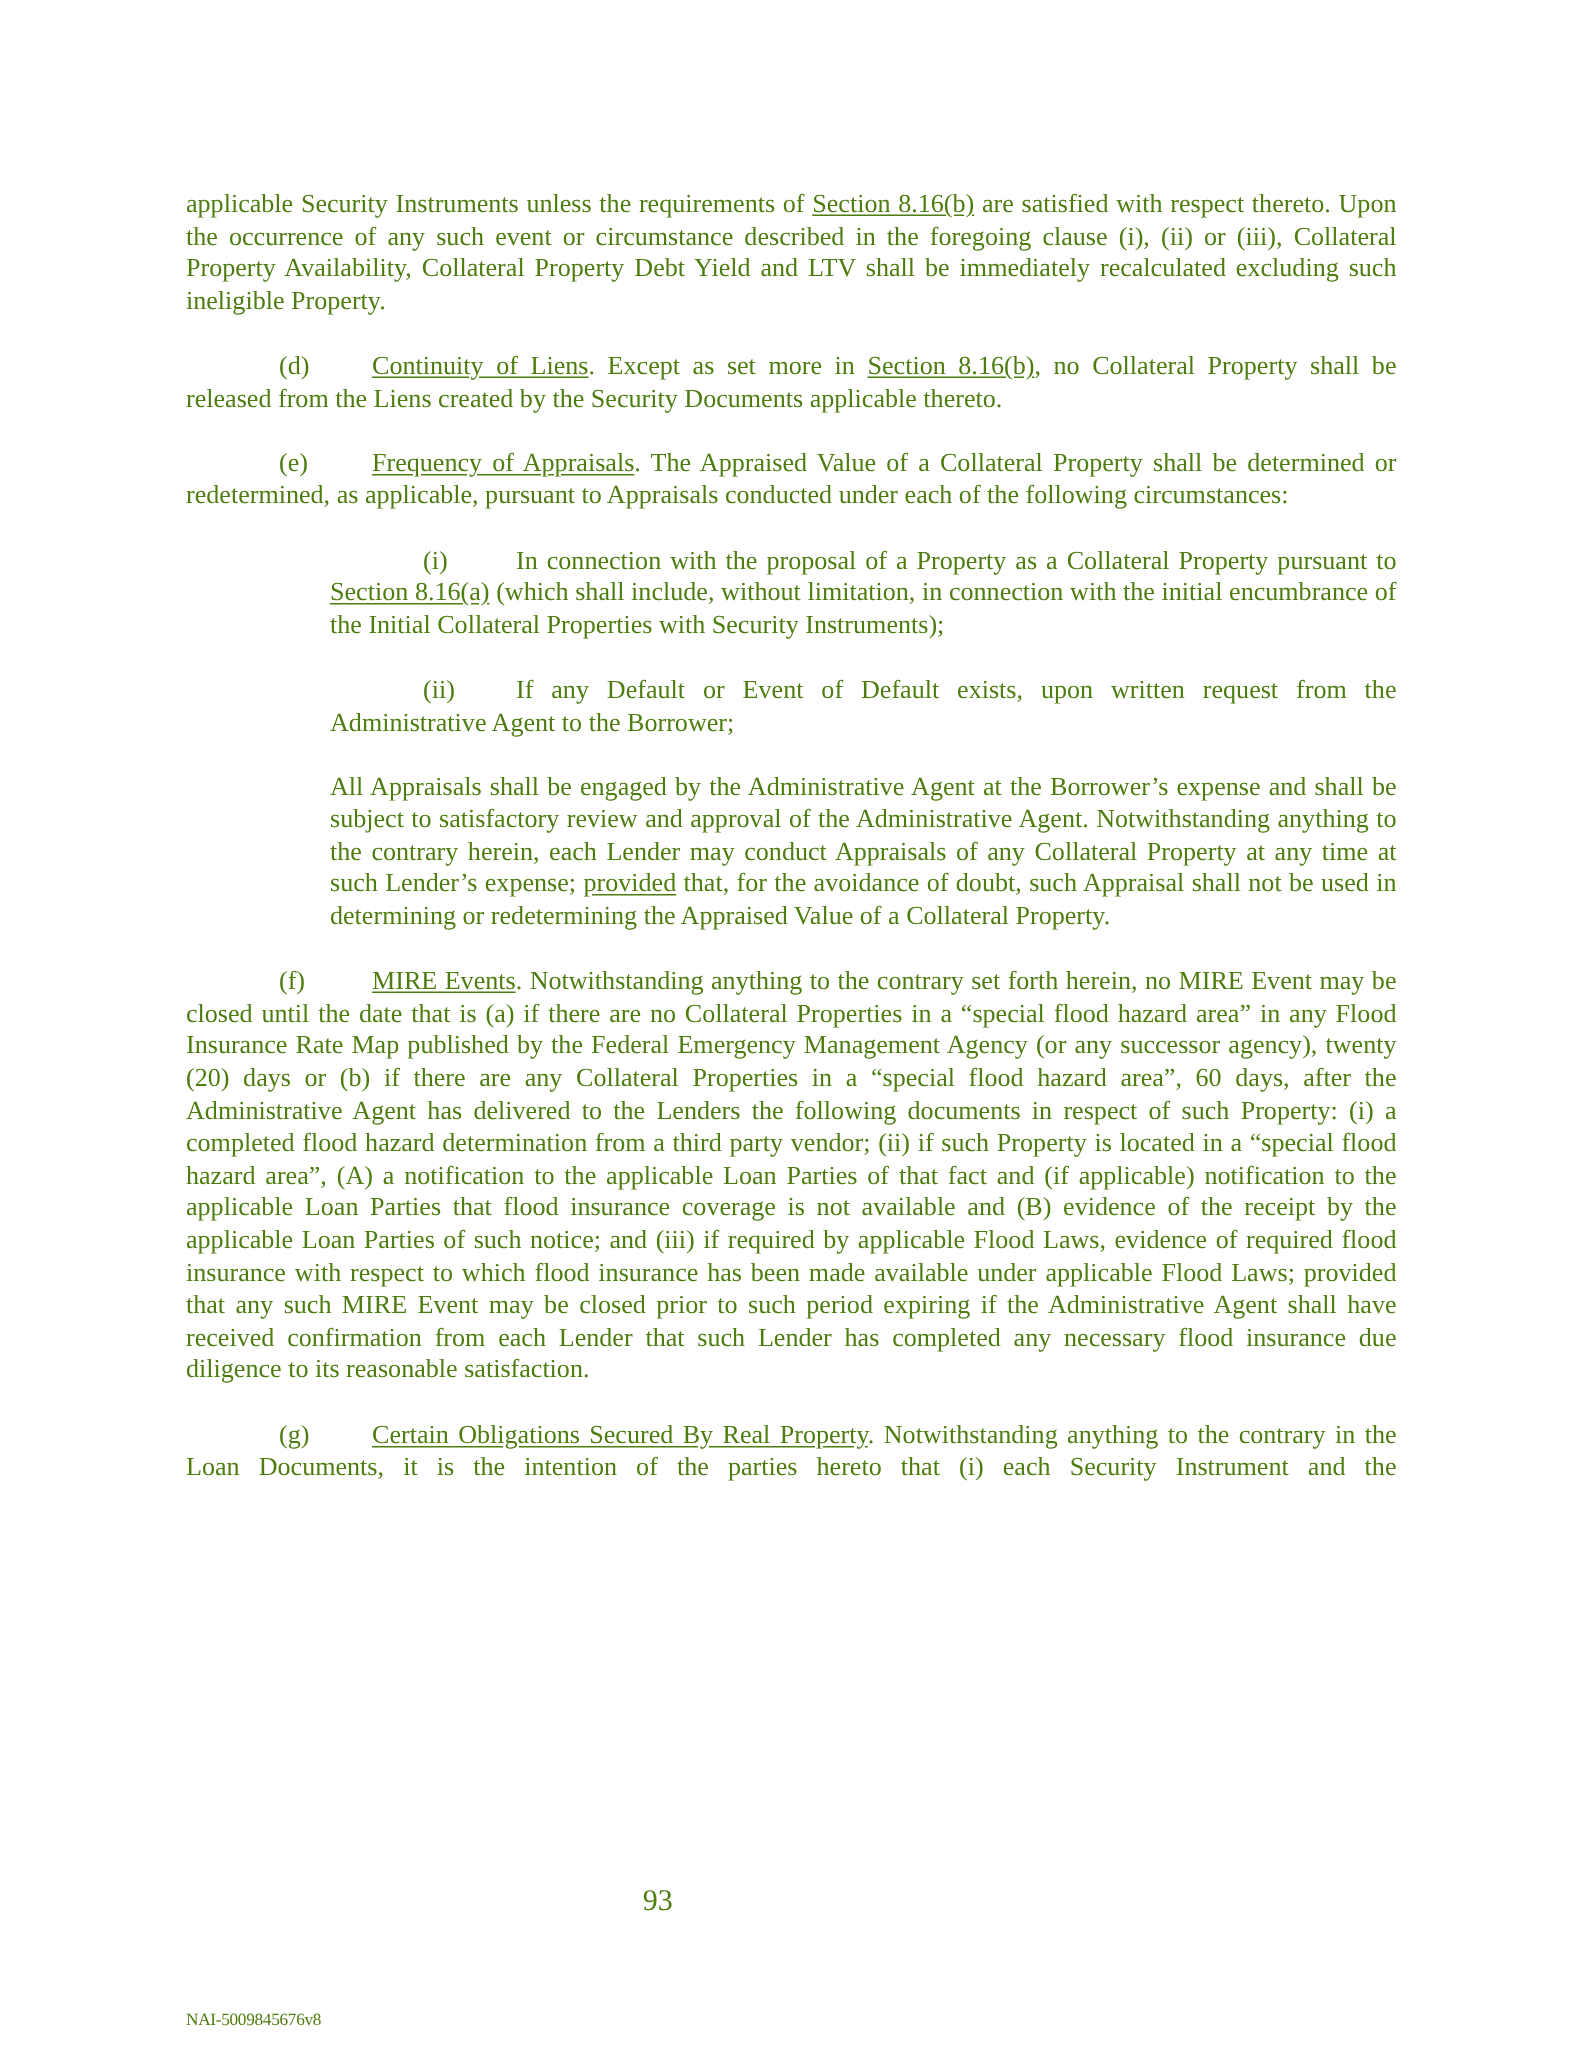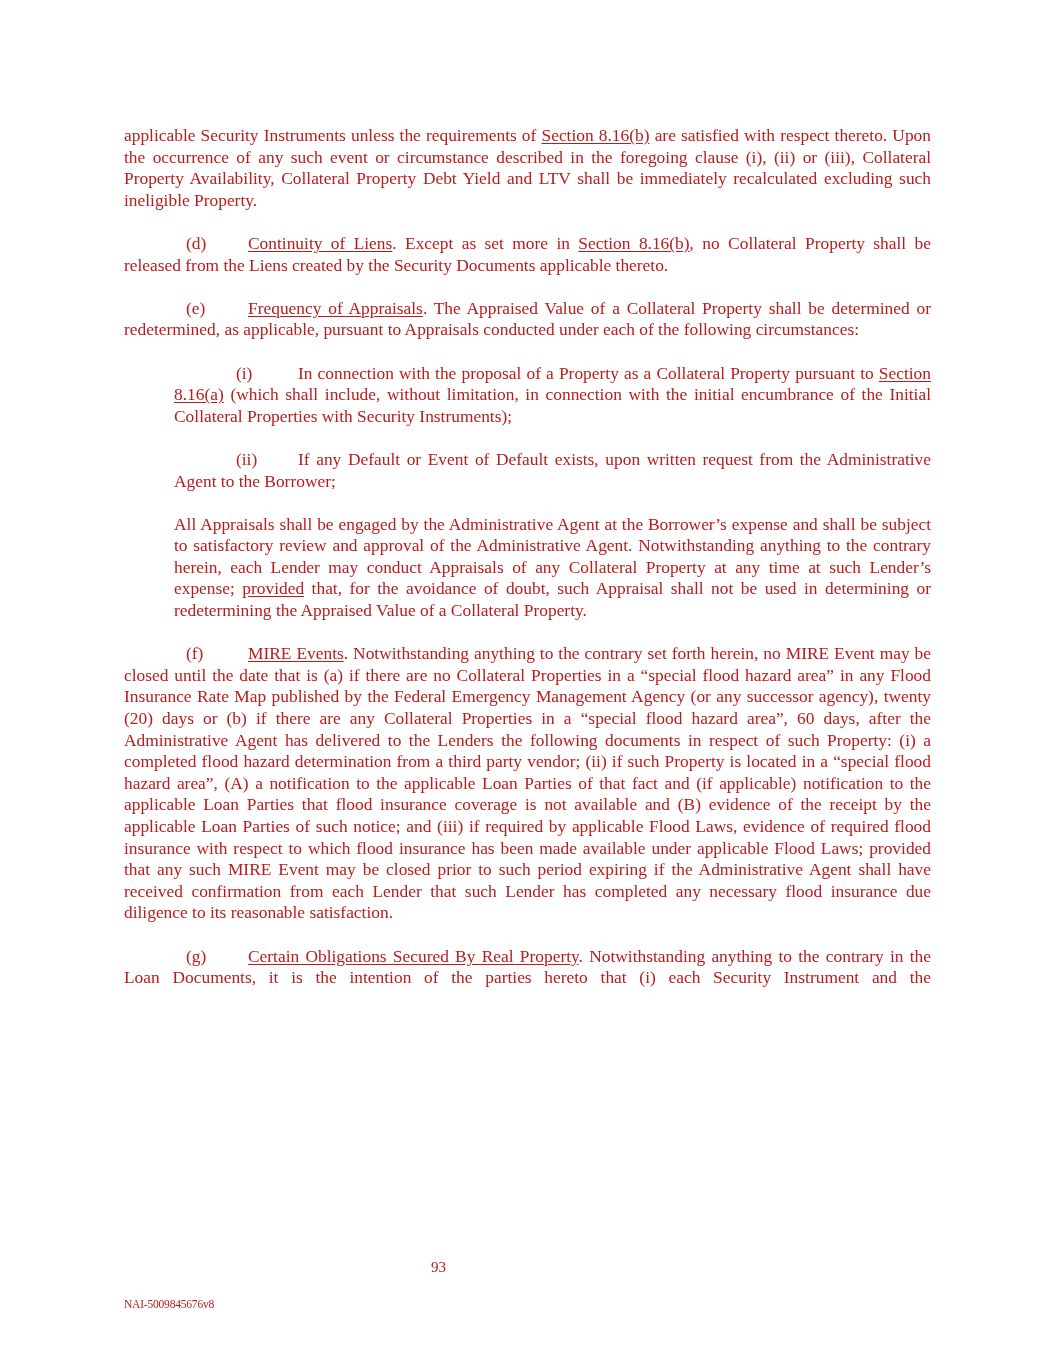--- a/index.html
+++ b/index.html
@@ -1,36 +1,36 @@
 <!DOCTYPE html>
 <html><head>
 <meta charset="utf-8">
 <style>
   html, body { margin: 0; padding: 0; background: #ffffff; }
   body { width: 1055px; height: 1365px; position: relative; overflow: hidden; }
   .page {
     position: absolute; left: 0; top: 0; width: 1055px; height: 1365px;
     font-family: "Liberation Serif", "DejaVu Serif", serif;
-    color: #b91c1c; font-size: 17.4px; line-height: 21.6px;
+    color: #4d7c0f; font-size: 17.4px; line-height: 21.6px;
   }
   .content { position: absolute; left: 124px; width: 807px; top: 125px; }
   p { margin: 0; text-align: justify; text-align-last: auto; }
   .p-gap { margin-top: 21.6px; }
   .indent-first { text-indent: 62px; }
-  .block { margin-left: 50px; }
+  .block { margin-left: 96px; }
   .block .indent-first { text-indent: 62px; }
   .lbl { display: inline-block; width: 62px; text-indent: 0; }
   .u { text-decoration: underline; text-underline-offset: 2px; }
   .last-line { text-align-last: left; }
   .page-num {
     position: absolute; top: 1257px; left: 0; width: 877px; text-align: center;
-    font-size: 15px;
+    font-size: 20px;
   }
   .doc-id {
-    position: absolute; top: 1294px; left: 124px; font-size: 11.5px; letter-spacing: -0.2px;
+    position: absolute; top: 1337px; left: 124px; font-size: 11.5px; letter-spacing: -0.2px;
   }
 </style>
 </head>
 <body>
 
 <div class="page">
   <div class="content">
 
     <p class="last-line"><span>applicable Security Instruments unless the requirements of </span><span class="u">Section 8.16(b)</span><span> are satisfied with respect thereto. Upon the occurrence of any such event or circumstance described in the foregoing clause (i), (ii) or (iii), Collateral Property Availability, Collateral Property Debt Yield and LTV shall be immediately recalculated excluding such ineligible Property.</span></p>
 

